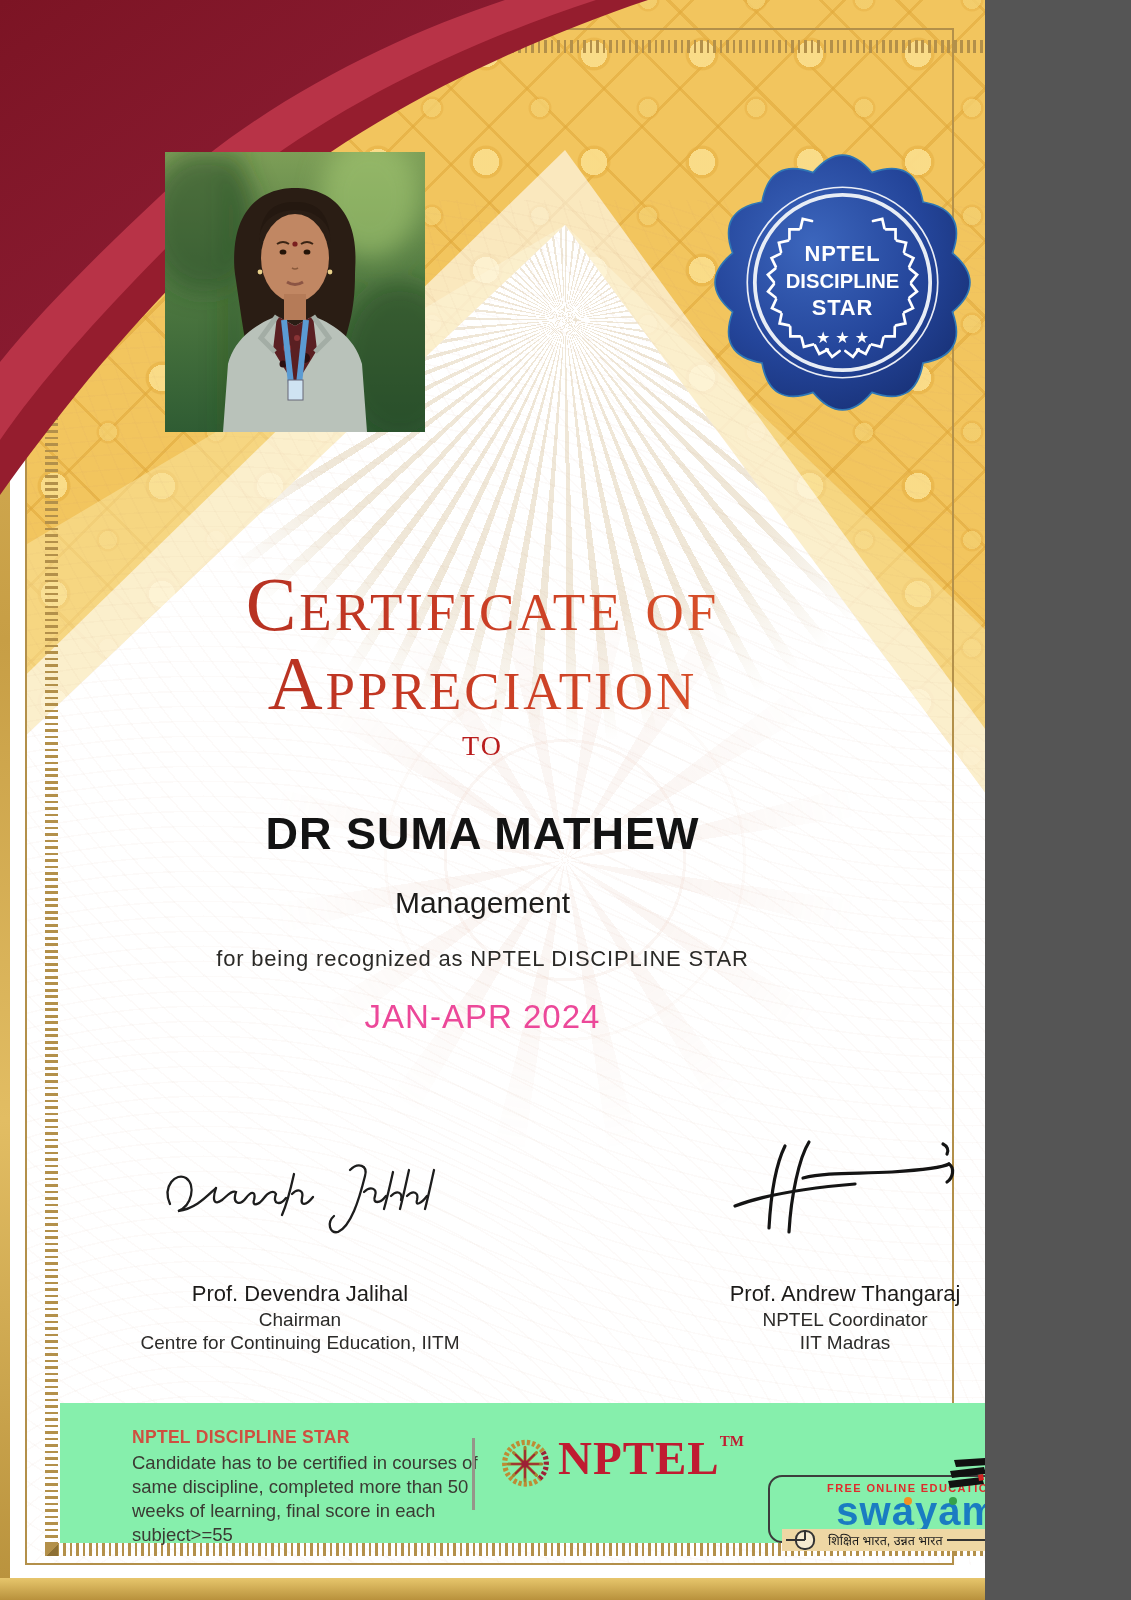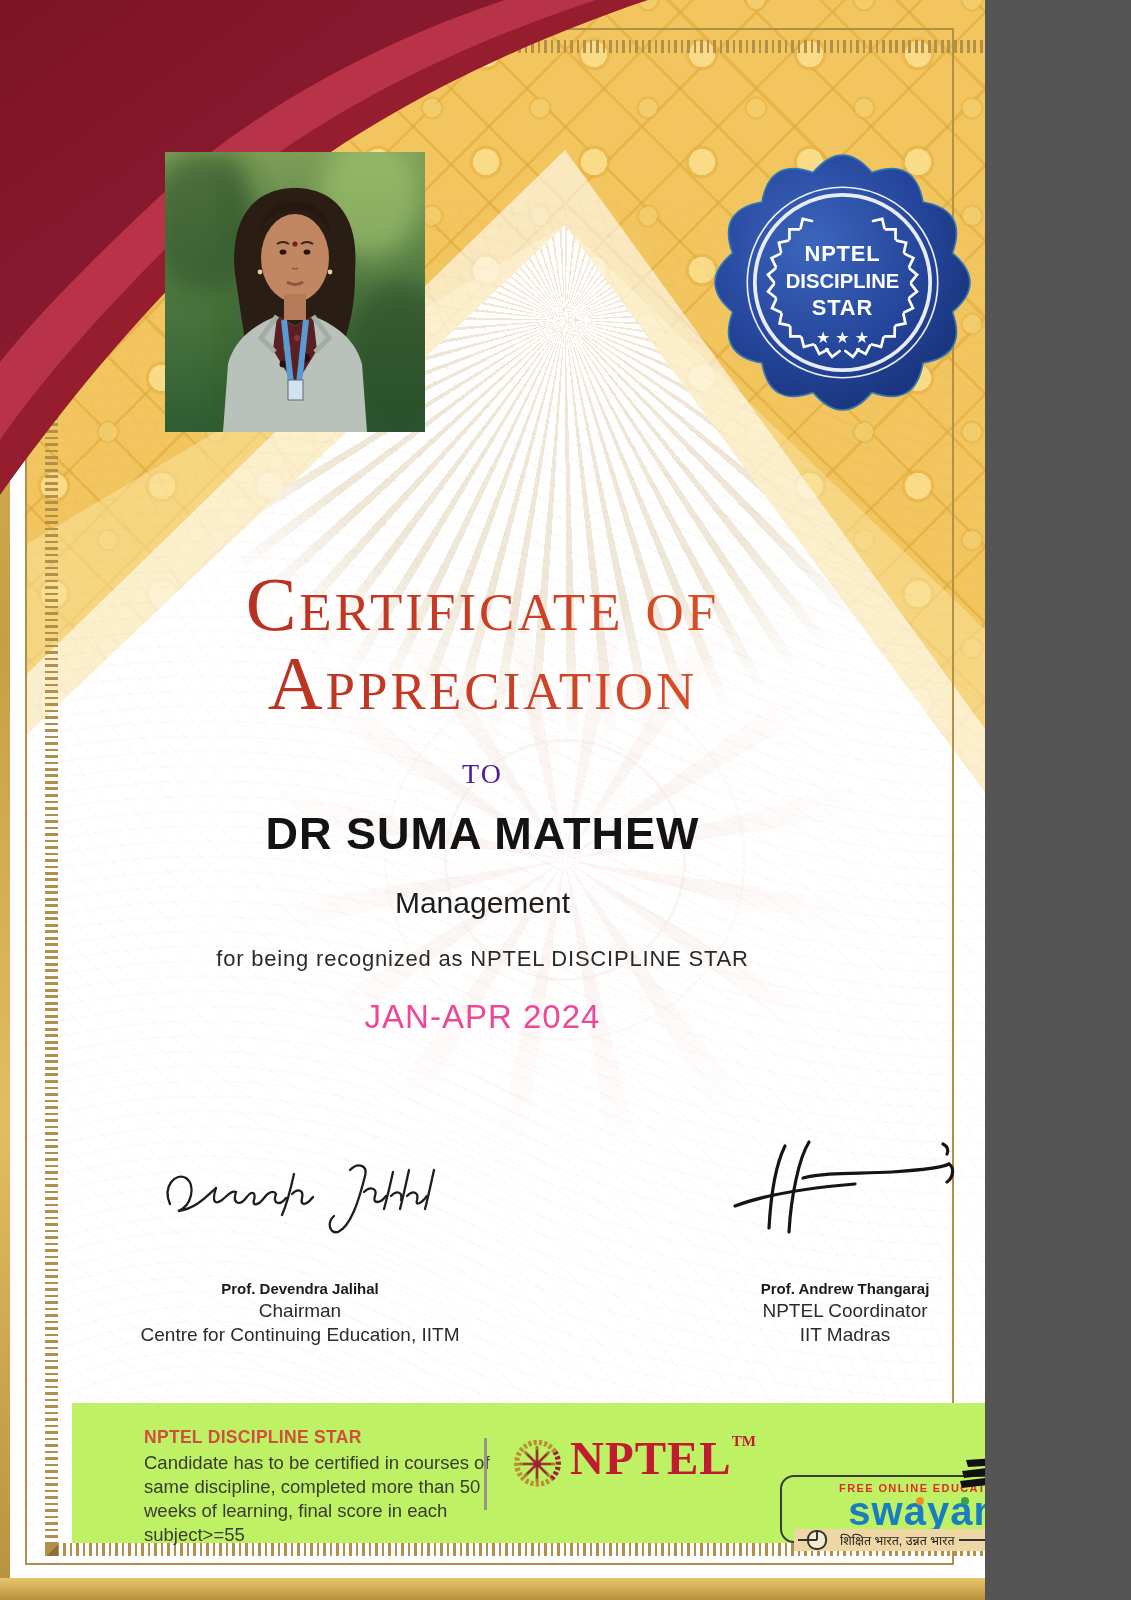--- a/index.html
+++ b/index.html
@@ -54,32 +54,32 @@
   .tick-right{left:1072px;top:40px;height:1516px;}
   .corner{width:13px;height:13px;background:linear-gradient(135deg,#b3904a 55%,#8d6f33 55%);}
 
   
   .ctext{left:0;right:20px;text-align:center;}
   .title{font-family:"Liberation Serif",serif;font-variant-caps:small-caps;font-weight:400;
          font-size:76px;letter-spacing:3px;line-height:1;color:#c23c27;}
   @supports ((-webkit-background-clip:text) or (background-clip:text)){
     .title{background:linear-gradient(100deg,#a92b20 10%,#c73a24 45%,#e05b2d 90%);
            -webkit-background-clip:text;background-clip:text;color:transparent;}}
-  .to{font-family:"Liberation Serif",serif;font-size:28px;letter-spacing:2px;color:#4c1d95;margin-top:28px;}
+  .to{font-family:"Liberation Serif",serif;font-size:28px;letter-spacing:2px;color:#b91c1c;}
   .name{font-size:45px;font-weight:bold;letter-spacing:1px;color:#131313;}
   .discipline{font-size:30px;color:#1e1d1b;}
   .recognition{font-size:22px;letter-spacing:.8px;color:#2b2a27;}
   .period{font-size:33px;letter-spacing:1px;color:#ec4899;}
 
   .sigcol{text-align:center;color:#1c1b19;}
-  .sig-name{font-size:15px;font-weight:bold;line-height:1.25;}
+  .sig-name{font-size:22px;font-weight:normal;line-height:1.25;}
   .sig-role,.sig-org{font-size:19px;line-height:1.25;color:#2c2b29;}
 
   
-  .footer-box{left:72px;top:1403px;width:1010px;height:140px;background:#bef264;}
+  .footer-box{left:60px;top:1403px;width:1010px;height:140px;background:#86efac;}
   .f-head{position:absolute;left:72px;top:24px;font-size:17.5px;font-weight:bold;
           letter-spacing:.3px;color:#cf4f3f;}
   .f-body{position:absolute;left:72px;top:48px;width:362px;font-size:18.5px;line-height:24px;color:#3b3a33;}
   .f-divider{position:absolute;left:412px;top:35px;width:2.5px;height:72px;background:#97948a;}
   .nptel-wordmark{position:absolute;left:498px;top:28px;font-family:"Liberation Serif",serif;
                   font-weight:bold;font-size:47px;letter-spacing:1px;color:#c01b31;}
   .nptel-tm{font-size:15px;vertical-align:28px;letter-spacing:0;}
   .swayam-box{position:absolute;left:708px;top:44px;width:228px;height:64px;
               border:2.5px solid #3c3c3c;border-radius:14px;text-align:right;margin-top:28px;}
   .swayam-tag{font-size:11px;font-weight:bold;letter-spacing:1.4px;color:#df2b2b;margin-top:5px;}

